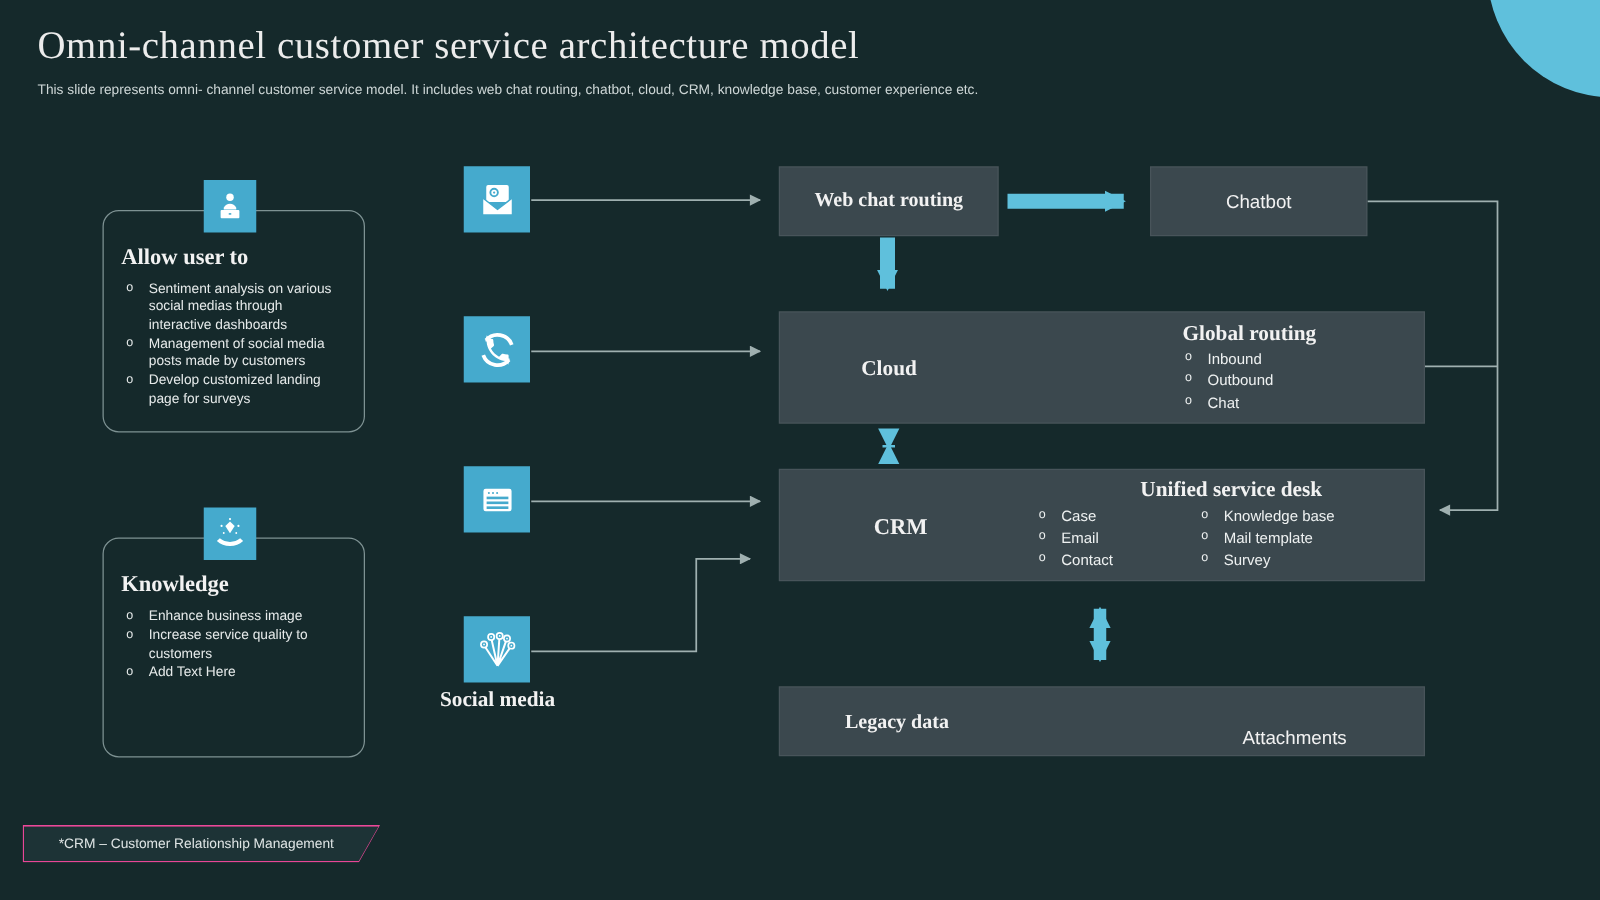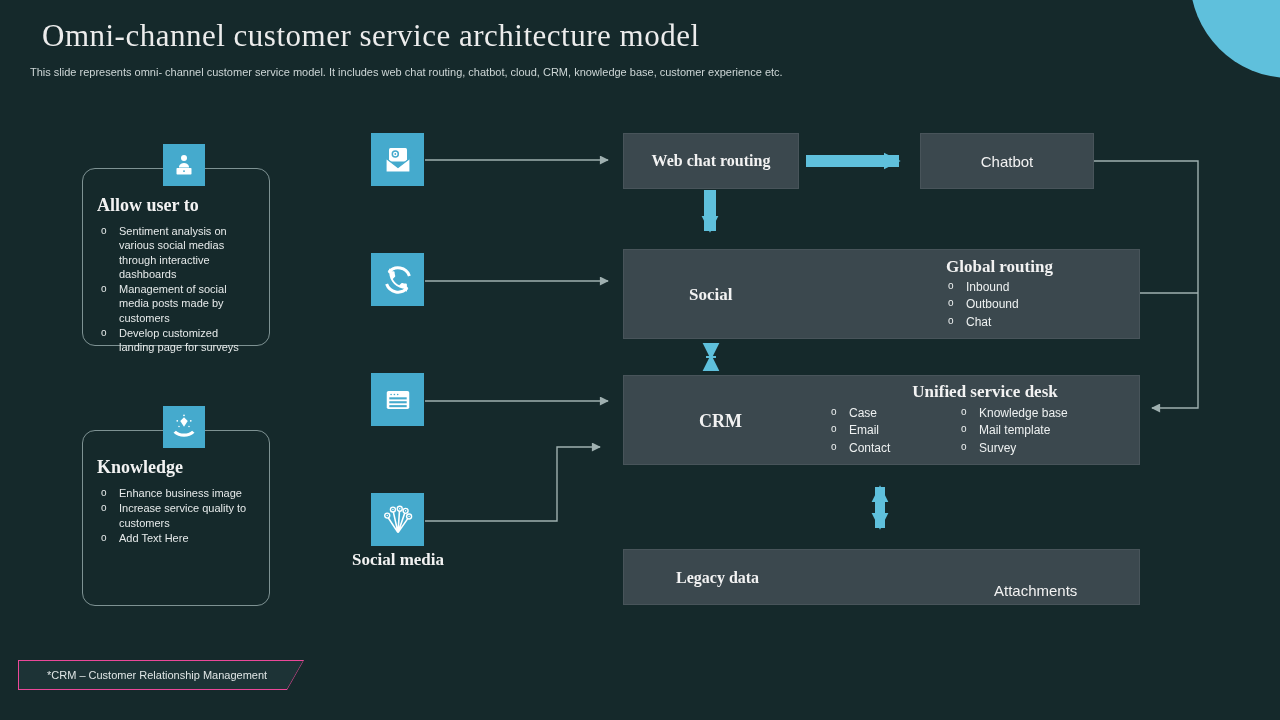--- a/index.html
+++ b/index.html
@@ -14,28 +14,28 @@
   html,body{margin:0;padding:0;background:#000;}
   .canvas{
     position:relative;width:1280px;height:720px;overflow:hidden;
     background:var(--background);
     font-family:"Liberation Sans",sans-serif;color:var(--text-bright);
   }
   .serif{font-family:"Liberation Serif",serif;}
   .abs{position:absolute;}
 
   
-  .title{left:42px;top:18px;font-size:31px;letter-spacing:.5px;color:#ececec;font-weight:normal;}
+  .title{left:30px;top:18px;font-size:31px;letter-spacing:.5px;color:#ececec;font-weight:normal;}
   .subtitle{left:30px;top:66px;font-size:11px;color:var(--text-dim);}
 
   
   .corner-circle{left:1190px;top:-122px;width:200px;height:200px;border-radius:50%;background:var(--accent);}
 
   
-  .panel{width:188px;border:1px solid #7e9293;border-radius:13px;box-sizing:border-box;padding:26px 14px 10px 14px;}
+  .panel{width:210px;border:1px solid #7e9293;border-radius:13px;box-sizing:border-box;padding:26px 14px 10px 14px;}
   .panel-1{left:82px;top:168px;height:178px;}
   .panel-2{left:82px;top:430px;height:176px;}
   .panel-icon{width:42px;height:42px;background:var(--icon_blue);display:flex;align-items:center;justify-content:center;}
   .panel-icon-1{left:163px;top:144px;}
   .panel-icon-2{left:163px;top:406px;}
   .panel-title{font-size:18px;font-weight:bold;margin:0 0 8px 0;}
   ul.bullets{list-style:none;margin:0;padding:0;font-size:11px;line-height:1.3;color:#e6eaea;}
   ul.bullets li{position:relative;padding-left:22px;margin-bottom:1px;}
   ul.bullets li::before{content:"o";position:absolute;left:4px;top:0;font-size:10px;}
 
@@ -198,21 +198,21 @@
         <circle cx="19" cy="9.8" r="0.8"></circle>
       </g>
     </svg>
   </div>
   <div class="abs chan-label serif">Social media</div>
 
   <div class="abs node node-webchat serif">Web chat routing</div>
   <div class="abs node node-chatbot">Chatbot</div>
 
   <div class="abs node node-cloud">
-    <div class="abs cloud-label serif">Social</div>
+    <div class="abs cloud-label serif">Cloud</div>
     <div class="abs routing-block">
       <div class="routing-title serif">Global routing</div>
       <ul class="mini">
           <li>Inbound</li>
           <li>Outbound</li>
           <li>Chat</li>
         </ul>
     </div>
   </div>
 

